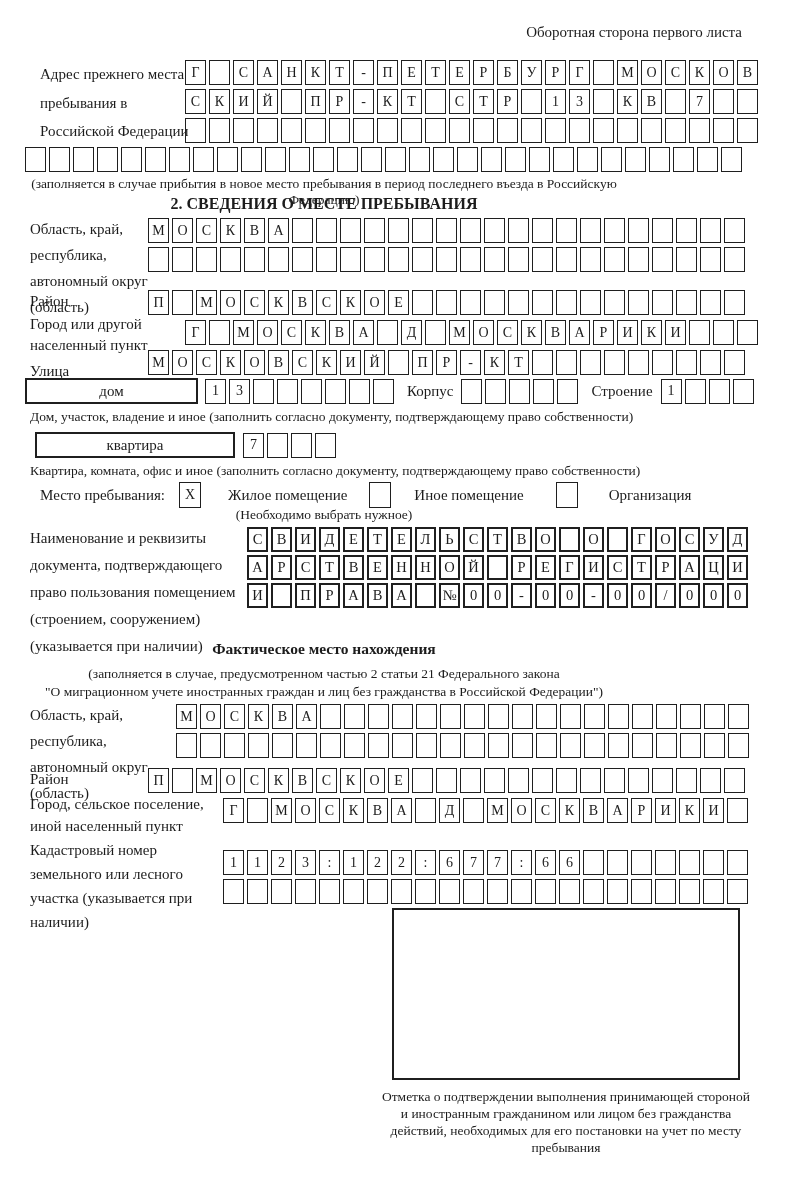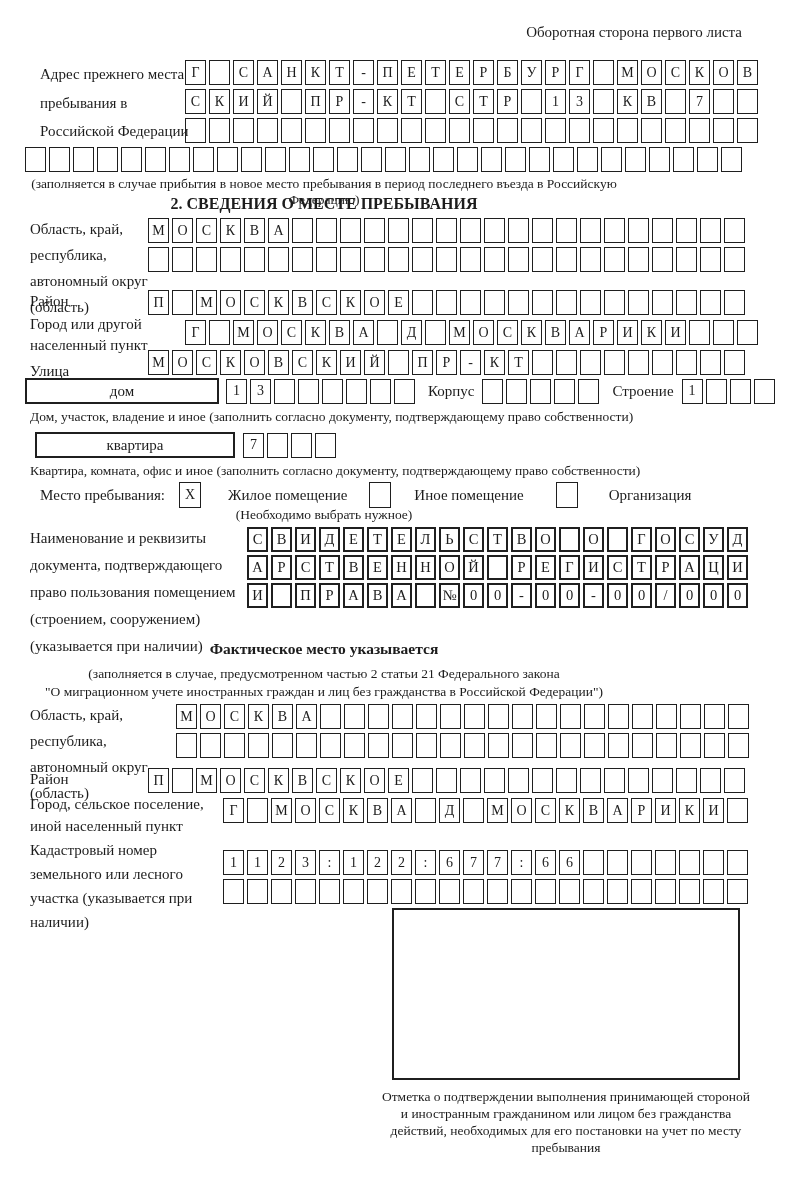--- a/index.html
+++ b/index.html
@@ -287,21 +287,21 @@
       <span class="cell"></span>
       <span class="cell"></span>
       <span class="cell"></span>
       <span class="cell"></span>
       <span class="cell"></span>
       <span class="cell"></span>
       <span class="cell"></span>
     </div>
 
   <div class="abs" style="top:378px;left:25px;display:flex;align-items:center;width:750px;">
-    <div class="widebox" style="width:194px;">
+    <div class="widebox" style="width:173px;">
       <span>дом</span>
     </div>
     <div class="boxrow" style="margin:0 0 0 7px;">
         <span class="cell">1</span>
         <span class="cell">3</span>
         <span class="cell"></span>
         <span class="cell"></span>
         <span class="cell"></span>
         <span class="cell"></span>
         <span class="cell"></span>
@@ -415,21 +415,21 @@
         <span class="cell">-</span>
         <span class="cell">0</span>
         <span class="cell">0</span>
         <span class="cell">/</span>
         <span class="cell">0</span>
         <span class="cell">0</span>
         <span class="cell">0</span>
       </div>
   </div>
 
-  <div class="abs center b" style="top:640px;font-size:15.5px;">Фактическое место указывается</div>
+  <div class="abs center b" style="top:640px;font-size:15.5px;">Фактическое место нахождения</div>
   <div class="abs note center" style="top:666px;">(заполняется в случае, предусмотренном частью 2 статьи 21 Федерального закона</div>
   <div class="abs note center" style="top:684px;">"О миграционном учете иностранных граждан и лиц без гражданства в Российской Федерации")</div>
 
   <div class="abs lbl" style="top:702px;left:30px;width:145px;">Область, край, республика, автономный округ (область)</div>
   <div class="abs" style="top:704px;left:176px;">
     <div class="boxrow">
         <span class="cell">М</span>
         <span class="cell">О</span>
         <span class="cell">С</span>
         <span class="cell">К</span>

